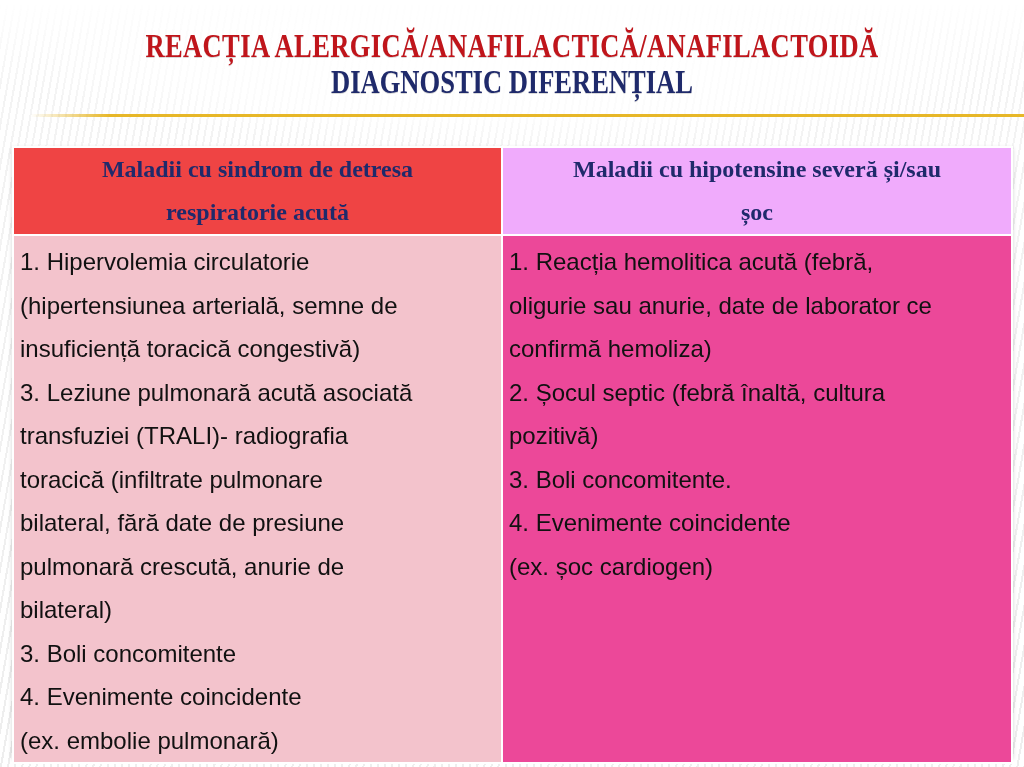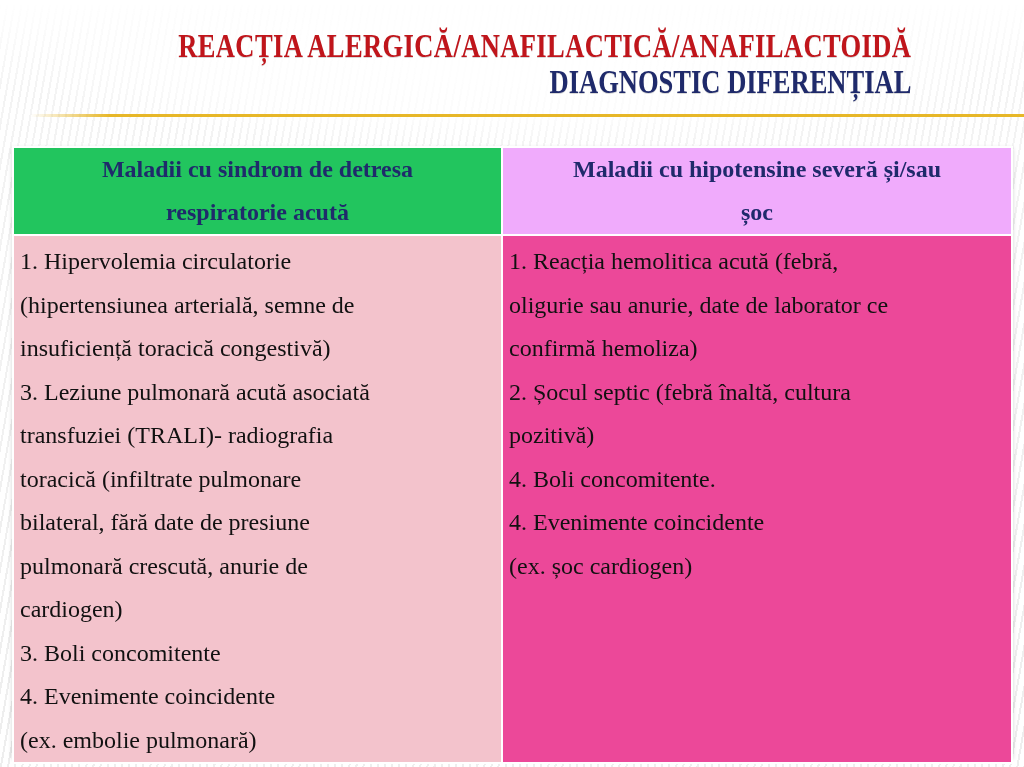--- a/index.html
+++ b/index.html
@@ -14,21 +14,21 @@
         repeating-linear-gradient(100deg, rgba(200,200,200,0.35) 0px, rgba(200,200,200,0.35) 2px, rgba(255,255,255,0) 2px, rgba(255,255,255,0) 7px);
       -webkit-mask-image: linear-gradient(180deg, rgba(0,0,0,0) 0%, rgba(0,0,0,0.6) 12%, rgba(0,0,0,0.9) 100%);
       mask-image: linear-gradient(180deg, rgba(0,0,0,0) 0%, rgba(0,0,0,0.6) 12%, rgba(0,0,0,0.9) 100%);
     }
     .stripes-center {
       position: absolute; left: 60px; right: 60px; top: 0; height: 140px;
       background: radial-gradient(ellipse at center, rgba(255,255,255,0.95) 0%, rgba(255,255,255,0.7) 50%, rgba(255,255,255,0) 80%);
     }
     .title-block {
       position: absolute; left: 0; right: 0; top: 28px;
-      text-align: right;
+      text-align: center;
     }
     .title-line1 {
       color: #c0151b;
       font-family: "Liberation Serif", serif;
       font-weight: bold;
       font-size: 34px;
       line-height: 36px;
       letter-spacing: 0.5px;
       transform: scaleX(0.78);
       transform-origin: center;
@@ -67,30 +67,30 @@
     }
     th {
       height: 86px;
       font-weight: bold;
       color: #1f2a6b;
       font-size: 24px;
       line-height: 43px;
       text-align: center;
       font-family: "Liberation Serif", serif;
     }
-    th.left { background: #22c55e; width: 487px; }
+    th.left { background: #ef4444; width: 487px; }
     th.right { background: #f0abfc; }
     td.left { background: #f3c3cc; }
     td.right { background: #ec4899; }
     .cell-text {
       padding: 4px 6px 0 6px;
       font-size: 24px;
       line-height: 43.5px;
       color: #111111;
-      font-family: Liberation Serif, serif;
+      font-family: Liberation Sans, sans-serif;
     }
     .cell-text .line { display: block; white-space: nowrap; }
   </style>
 </head>
 <body>
 
 <div class="stripes"></div>
 <div class="stripes-center"></div>
 
 <div class="title-block">
@@ -119,34 +119,34 @@
         <td class="left">
           <div class="cell-text">
             <span class="line">1. Hipervolemia circulatorie</span>
             <span class="line">(hipertensiunea arterială, semne de</span>
             <span class="line">insuficiență toracică congestivă)</span>
             <span class="line">3. Leziune pulmonară acută asociată</span>
             <span class="line">transfuziei (TRALI)- radiografia</span>
             <span class="line">toracică (infiltrate pulmonare</span>
             <span class="line">bilateral, fără date de presiune</span>
             <span class="line">pulmonară crescută, anurie de</span>
-            <span class="line">cardiogen)</span>
+            <span class="line">bilateral)</span>
             <span class="line">3. Boli concomitente</span>
             <span class="line">4. Evenimente coincidente</span>
             <span class="line">(ex. embolie pulmonară)</span>
           </div>
         </td>
         <td class="right">
           <div class="cell-text">
             <span class="line">1. Reacția hemolitica acută (febră,</span>
             <span class="line">oligurie sau anurie, date de laborator ce</span>
             <span class="line">confirmă hemoliza)</span>
             <span class="line">2. Șocul septic (febră înaltă, cultura</span>
             <span class="line">pozitivă)</span>
-            <span class="line">4. Boli concomitente.</span>
+            <span class="line">3. Boli concomitente.</span>
             <span class="line">4. Evenimente coincidente</span>
             <span class="line">(ex. șoc cardiogen)</span>
           </div>
         </td>
       </tr>
     </tbody>
   </table>
 </div>
 
 </body></html>

